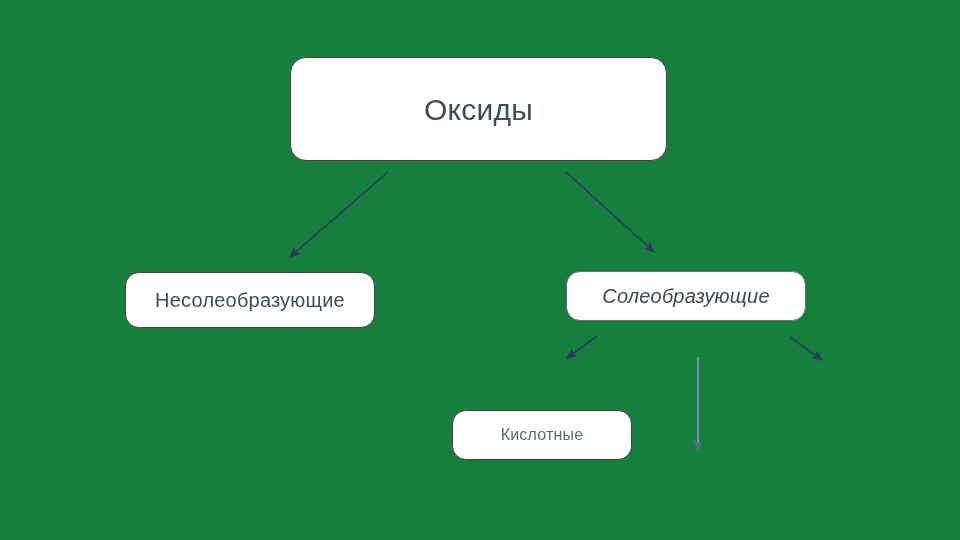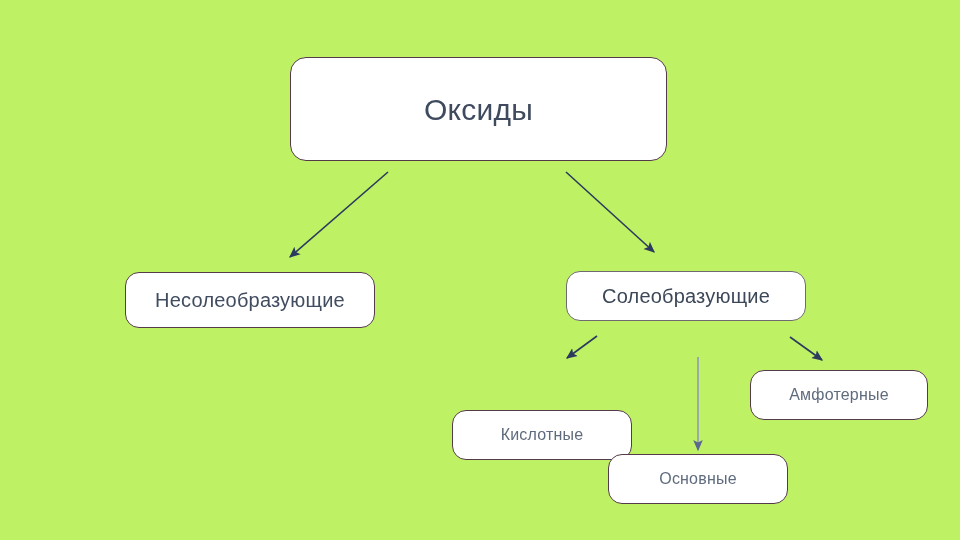--- a/index.html
+++ b/index.html
@@ -10,21 +10,21 @@
     width: 960px;
     height: 540px;
     background: #f5f4f2;
     font-family: "Liberation Sans", sans-serif;
     overflow: hidden;
   }
   #slide {
     position: relative;
     width: 960px;
     height: 540px;
-    background: #bef264;
+    background: #15803d;
   }
   .arrow-layer {
     position: absolute;
     left: 0;
     top: 0;
     width: 960px;
     height: 540px;
     pointer-events: none;
   }
   .node {
@@ -36,20 +36,21 @@
     display: flex;
     align-items: center;
     justify-content: center;
     text-align: center;
     color: #3d4a5c;
     letter-spacing: 0.2px;
     white-space: nowrap;
   }
   .node.gray-border {
     border-color: #6f6a70;
+    font-style: italic;
   }
   .node-label {
     display: block;
     line-height: 1.1;
   }
   
   #node-oxides {
     left: 290px;
     top: 57px;
     width: 377px;
@@ -135,21 +136,15 @@
   </div>
 
   <div class="node gray-border" id="node-salt-forming">
     <span class="node-label">Солеобразующие</span>
   </div>
 
   <div class="node" id="node-acidic">
     <span class="node-label">Кислотные</span>
   </div>
 
-  <div class="node" id="node-basic">
-    <span class="node-label">Основные</span>
-  </div>
 
-  <div class="node" id="node-amphoteric">
-    <span class="node-label">Амфотерные</span>
-  </div>
 
 </div>
 
 </body></html>

